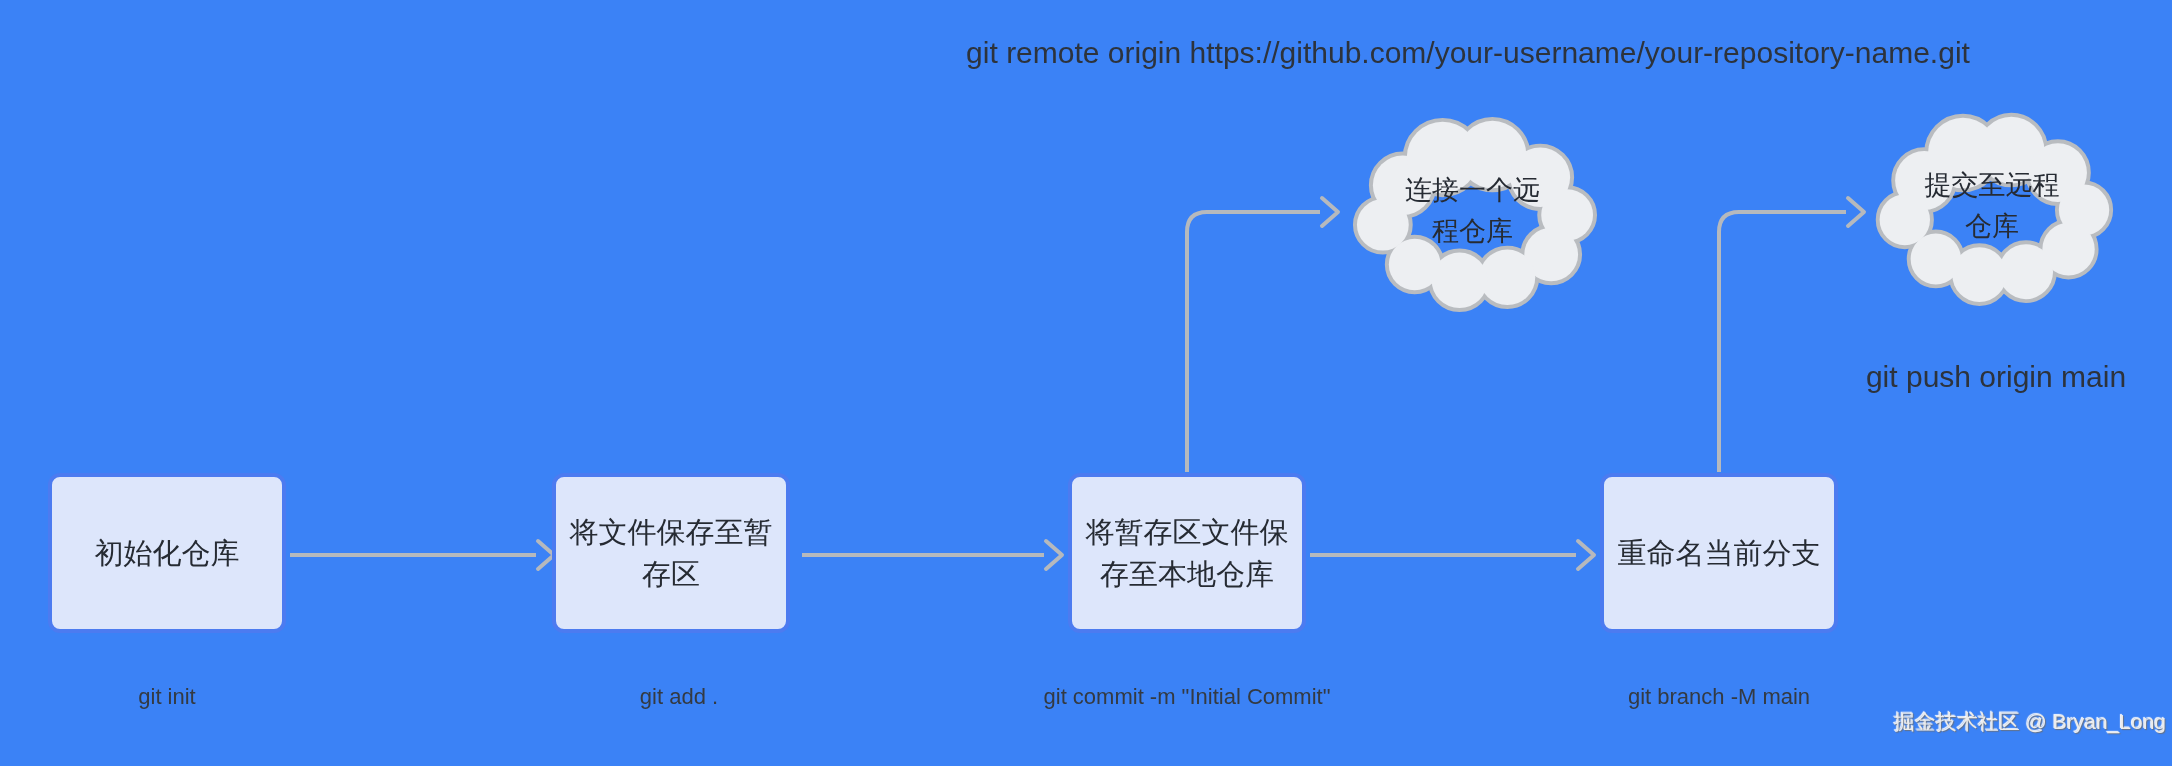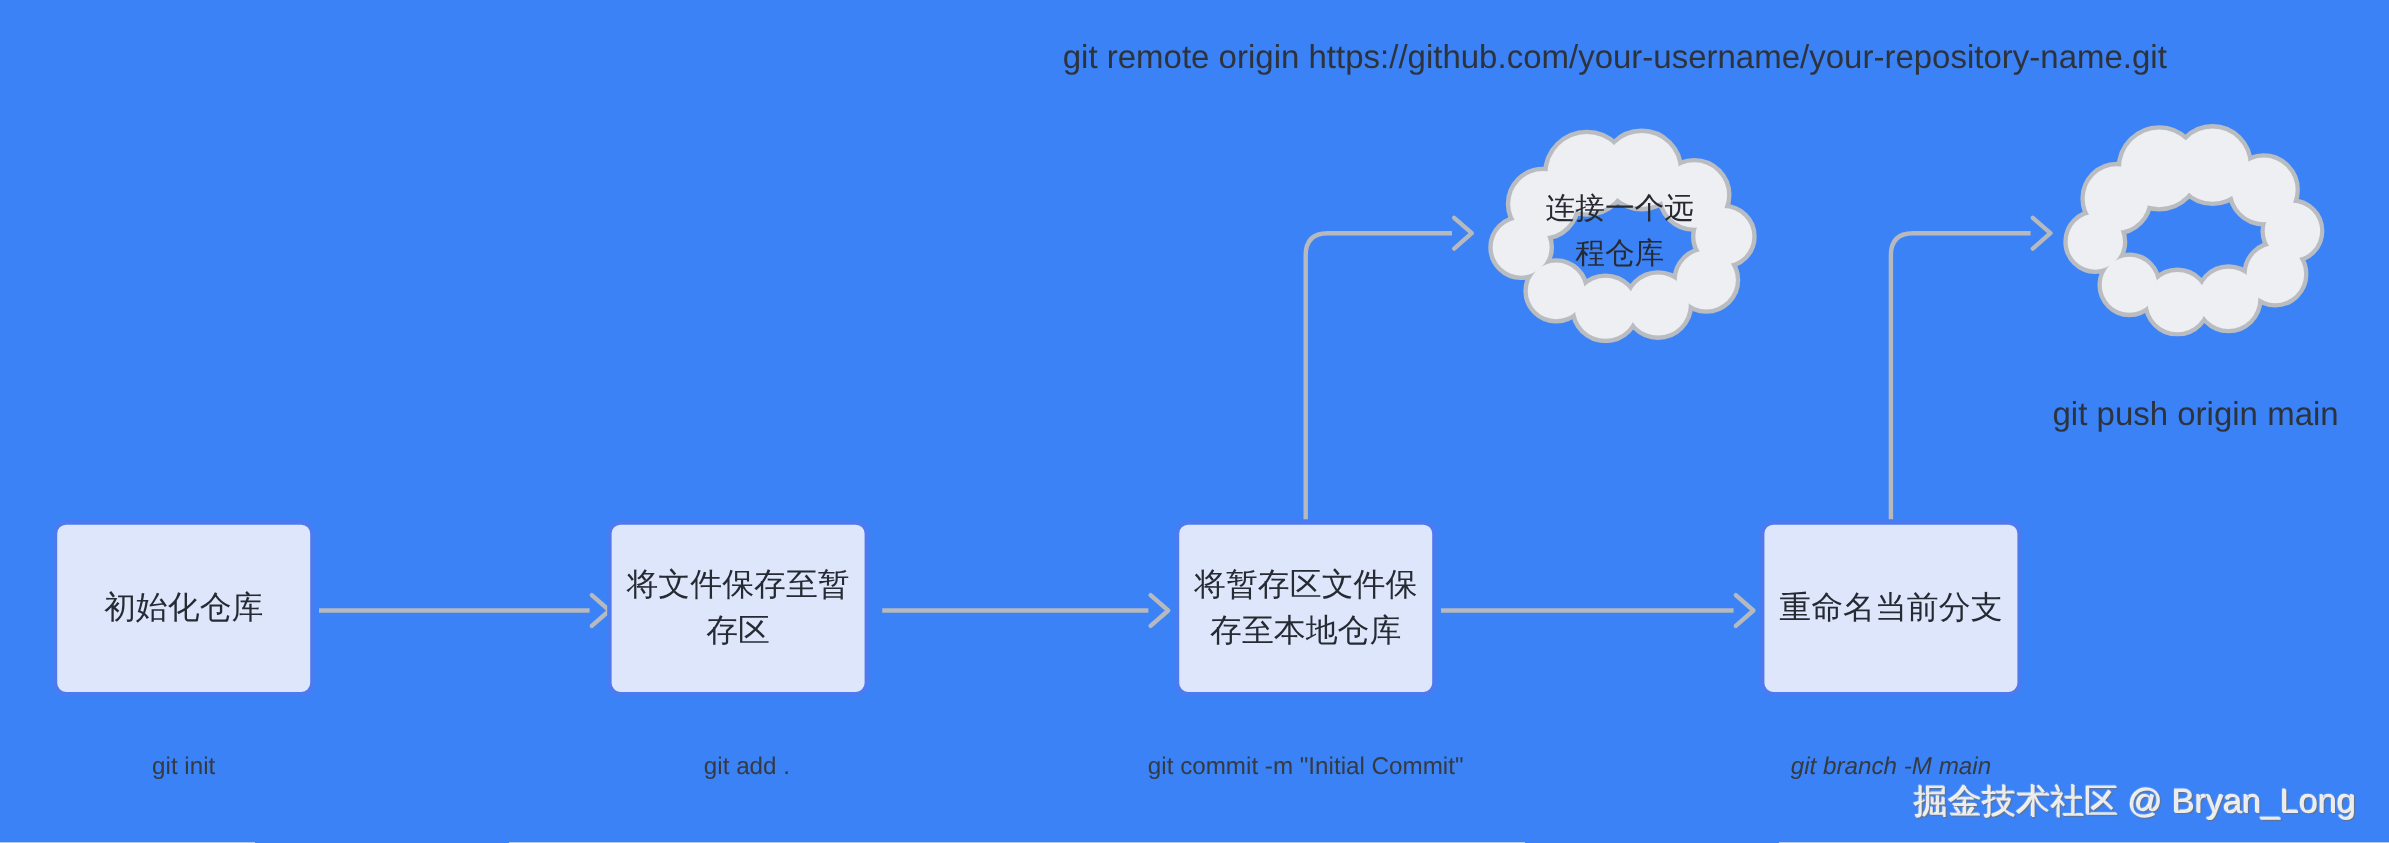--- a/index.html
+++ b/index.html
@@ -61,21 +61,21 @@
     position: absolute;
     top: 684px;
     transform: translateX(-50%);
     white-space: nowrap;
     font-size: 22px;
     color: #343a42;
   }
   .cmd-1 { left: 167px; }
   .cmd-2 { left: 679px; }
   .cmd-3 { left: 1187px; }
-  .cmd-4 { left: 1719px; font-style: italic; }
+  .cmd-4 { left: 1719px; }
   .cloud {
     position: absolute;
     width: 255px;
     height: 204px;
   }
   .cloud-1 { left: 1345px; top: 108px; }
   .cloud-2 { left: 1868px; top: 104px; width: 248px; height: 202px; }
   .cloud svg {
     position: absolute;
     left: 0; top: 0;
@@ -95,24 +95,24 @@
     position: absolute;
     left: 1996px;
     top: 360px;
     transform: translateX(-50%);
     white-space: nowrap;
     font-size: 30px;
     color: #2d333c;
   }
   .watermark {
     position: absolute;
-    right: 30px;
+    right: 6px;
     top: 708px;
     white-space: nowrap;
-    font-size: 31px;
+    font-size: 21px;
     color: #ececec;
     text-shadow: 1px 1px 1px rgba(110,110,110,0.85), -1px -1px 1px #ffffff;
   }
   .connector { stroke: #b6b9bd; stroke-width: 4; fill: none; }
   .arrowhead { stroke: #b6b9bd; stroke-width: 4; fill: none; stroke-linecap: round; stroke-linejoin: round; }
   .cloud-bump-stroked { fill: #edeff2; stroke: #b9bcc0; stroke-width: 8; }
   .cloud-bump-fill { fill: #edeff2; }
 </style>
 </head>
 <body>
@@ -199,20 +199,21 @@
         <circle class="cloud-bump-fill" cx="148" cy="47" r="34"></circle>
         <circle class="cloud-bump-fill" cx="196" cy="70" r="30"></circle>
         <circle class="cloud-bump-fill" cx="223" cy="108" r="26"></circle>
         <circle class="cloud-bump-fill" cx="207" cy="148" r="27"></circle>
         <circle class="cloud-bump-fill" cx="163" cy="171" r="28"></circle>
         <circle class="cloud-bump-fill" cx="115" cy="174" r="28"></circle>
         <circle class="cloud-bump-fill" cx="70" cy="158" r="26"></circle>
         <circle class="cloud-bump-fill" cx="38" cy="118" r="26"></circle>
       </g>
     </svg>
+    <div class="cloud-label">提交至远程仓库</div>
   </div>
 
   <div class="push-label">git push origin main</div>
 
   <div class="step-box box-1">
     <div class="box-label">初始化仓库</div>
   </div>
   <div class="step-box box-2">
     <div class="box-label">将文件保存至暂存区</div>
   </div>

